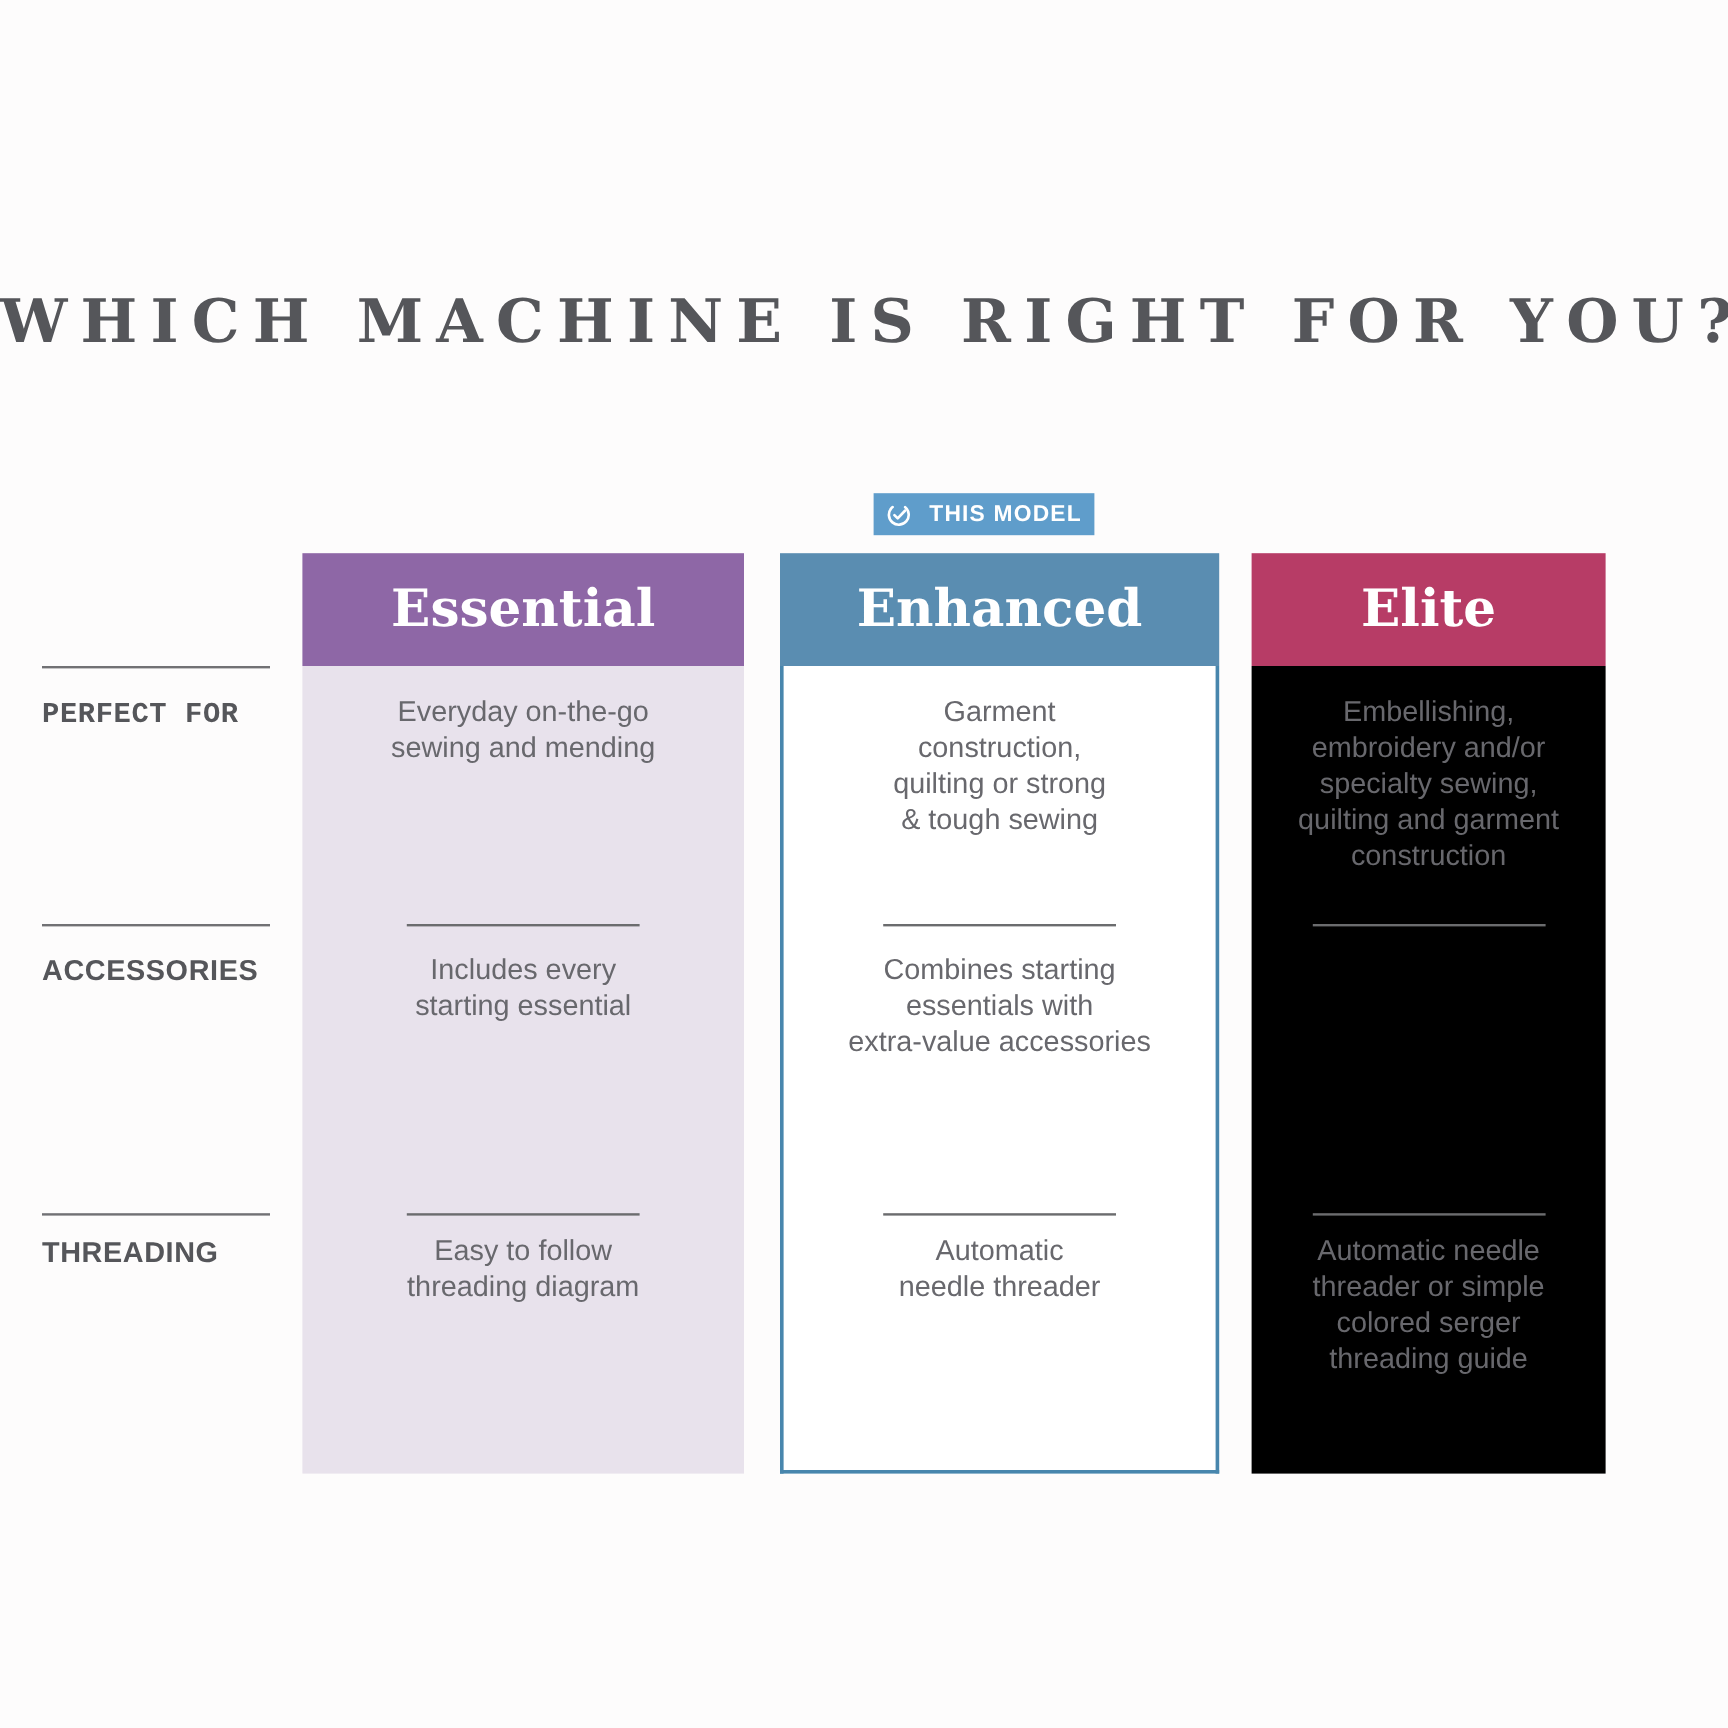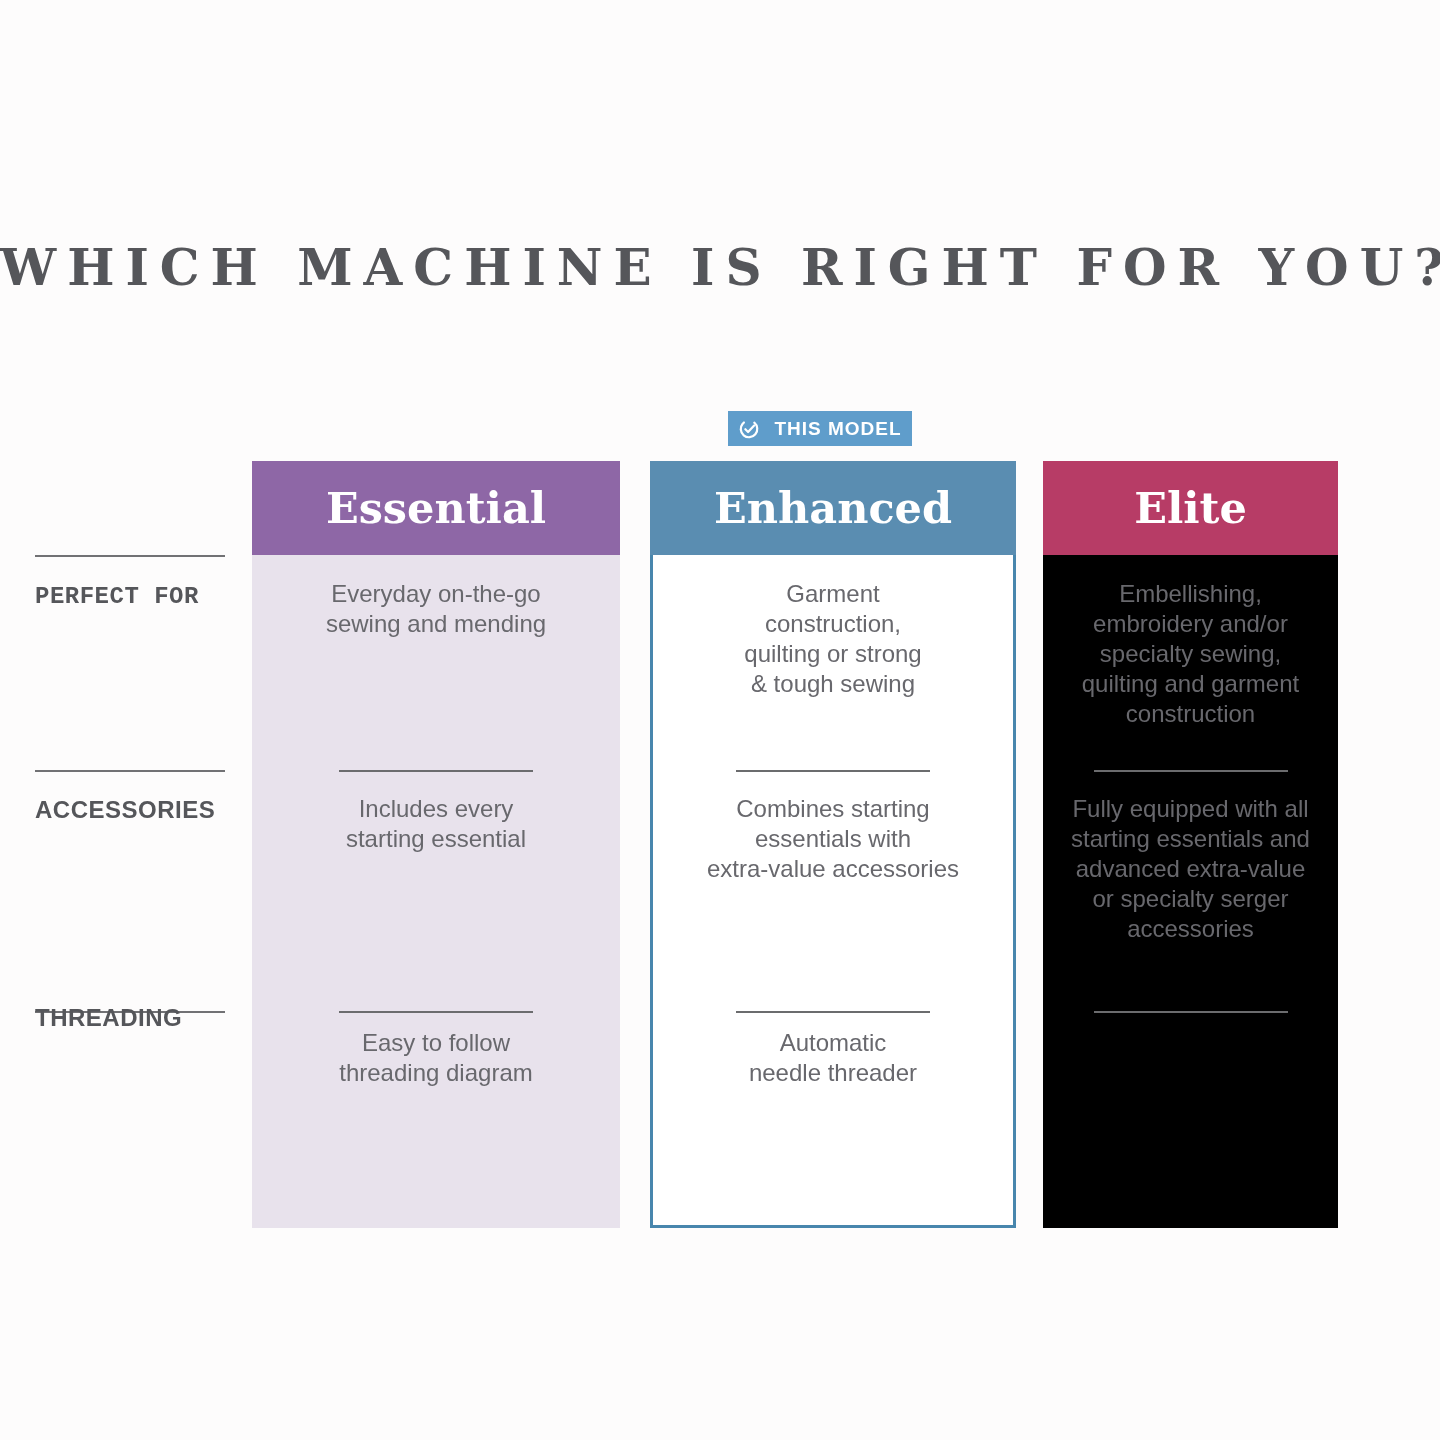--- a/index.html
+++ b/index.html
@@ -94,21 +94,21 @@
   .div-r2{top:215px;}
   .cell-r2{top:239px;}
   .div-r3{top:456px;}
   .cell-r3{top:473px;}
   
   .rule-1{top:555px;}
   .label-1{top:583px;font-family:Liberation Mono, monospace;}
   .rule-2{top:770px;}
   .label-2{top:796px;}
   .rule-3{top:1011px;}
-  .label-3{top:1004px;}
+  .label-3{top:1031px;}
 </style>
 </head>
 <body>
 
 <div class="canvas">
 
   <h1 class="title">WHICH MACHINE IS RIGHT FOR YOU?</h1>
 
   <div class="badge" style="background-color: rgb(95, 157, 203);">
     <svg width="22" height="22" viewBox="0 0 24 24" aria-hidden="true">
@@ -166,22 +166,21 @@
     <div class="col-header" style="background-color: rgb(183, 60, 102);">
       <span class="col-title">Elite</span>
     </div>
     <div class="col-body" style="background-color: #000000;">
       <div class="cell cell-r1">Embellishing,
 embroidery and/or
 specialty sewing,
 quilting and garment
 construction</div>
       <div class="divider div-r2"></div>
-      <div class="cell cell-r2">Fully equipped with all
-starting essentials and
-advanced extra-value
-or specialty serger
-accessories</div>
       <div class="divider div-r3"></div>
+      <div class="cell cell-r3">Automatic needle
+threader or simple
+colored serger
+threading guide</div>
     </div>
   </div>
 
 </div>
 
 </body></html>

